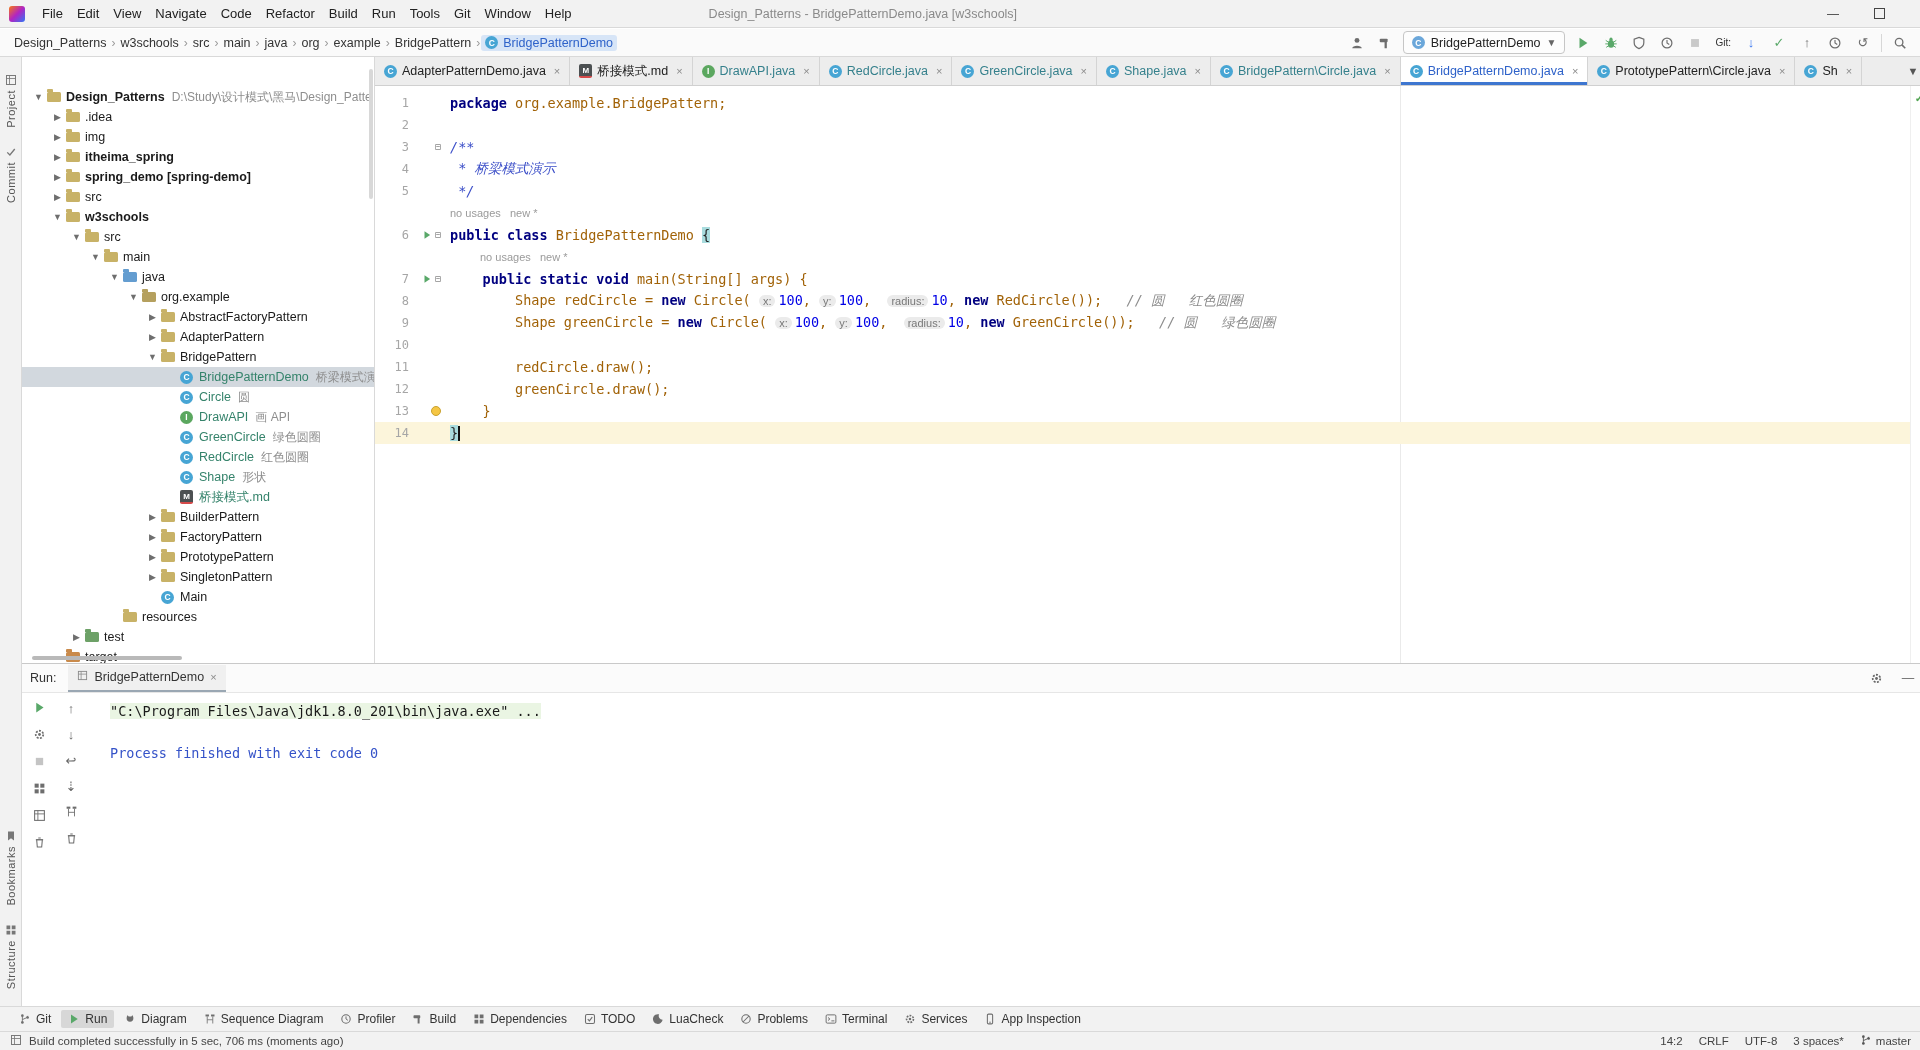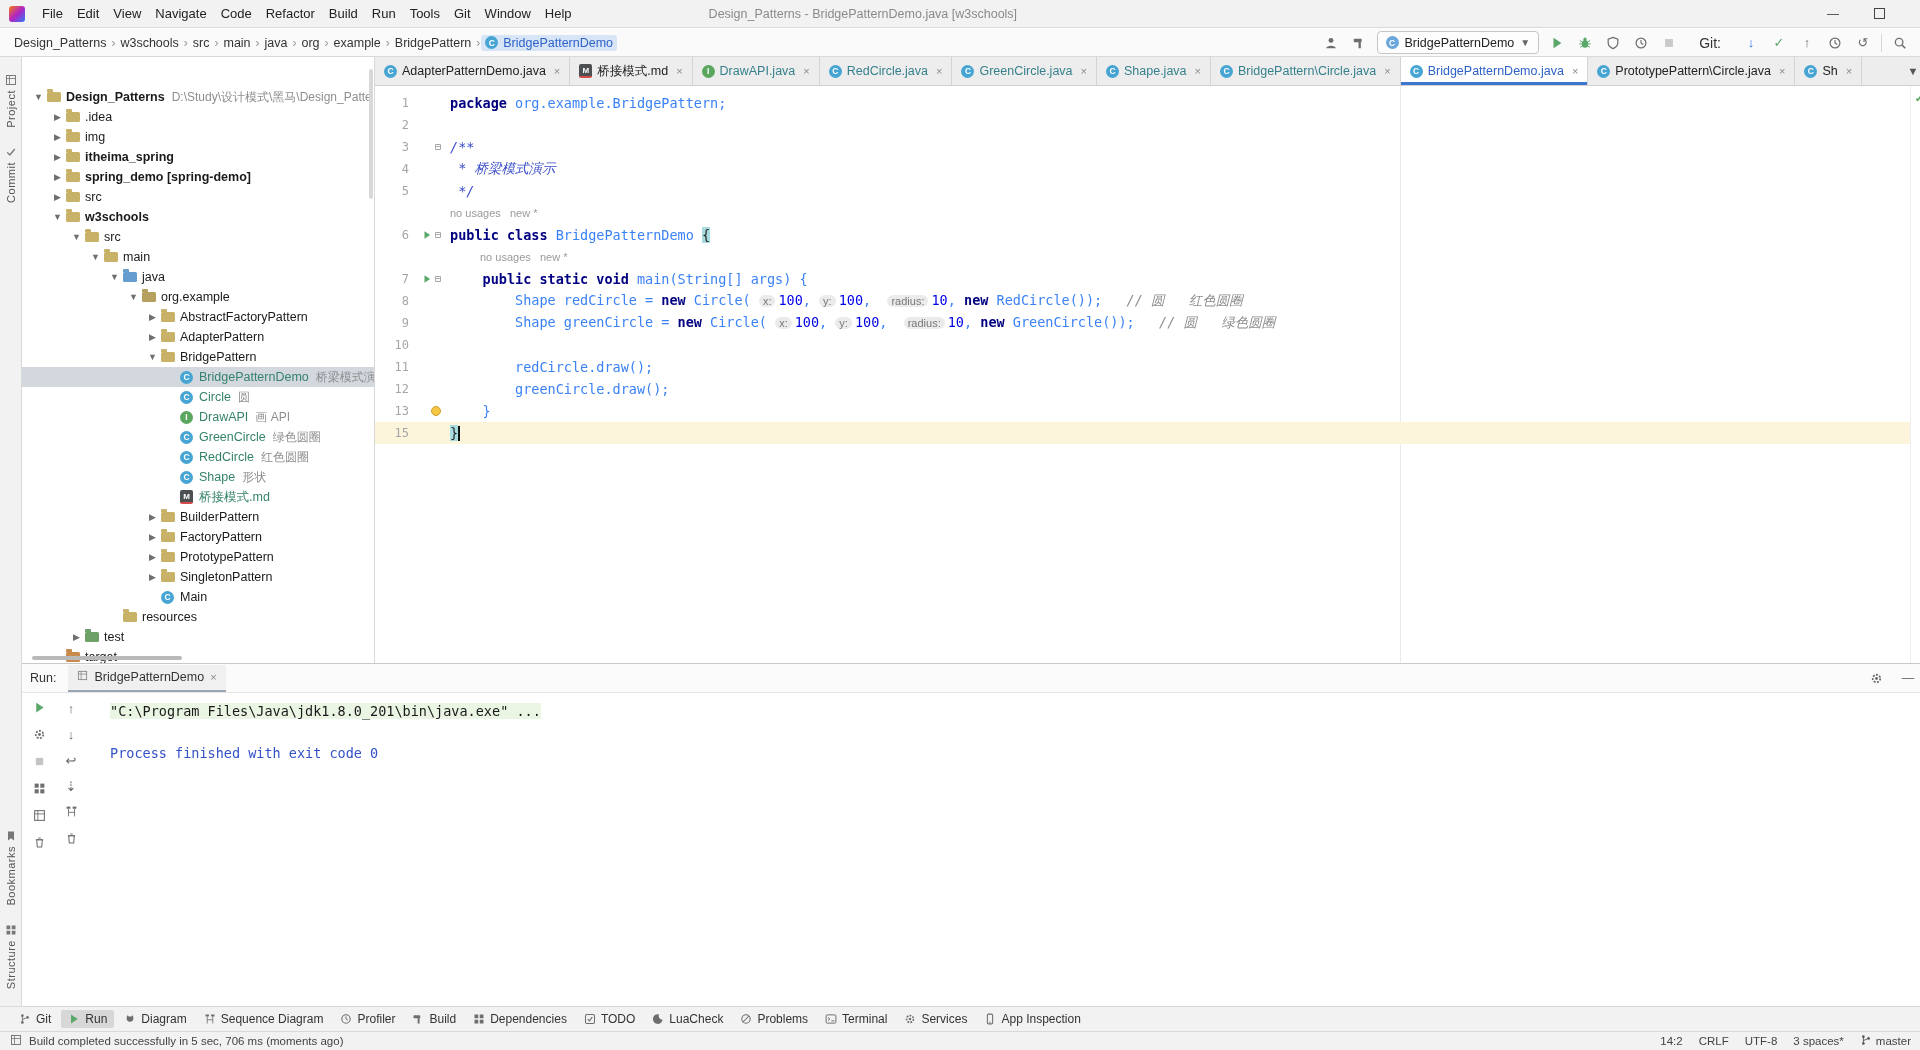--- a/index.html
+++ b/index.html
@@ -12,21 +12,21 @@
   .win-controls{margin-left:auto;display:flex;height:100%;}
   .win-btn{width:46px;display:flex;align-items:center;justify-content:center;color:#444;font-size:12px;}
   .max-box{width:9px;height:9px;border:1.2px solid #444;}
   
   .navbar{position:absolute;left:0;top:29px;right:0;height:28px;background:#FAFAFA;border-bottom:1px solid #D9D9D9;display:flex;align-items:center;padding:0 10px;box-sizing:border-box;}
   .crumb{font-size:12.5px;color:#333;padding:1px 4px;white-space:nowrap;}
   .crumb.sel{color:#2E62C9;background:#D7E5F7;border-radius:3px;display:inline-flex;align-items:center;gap:5px;}
   .crumb-sep{color:#9A9A9A;margin:0 1px;font-size:12px;}
   .nav-right{margin-left:auto;display:flex;align-items:center;gap:8px;}
   .tbtn{display:flex;align-items:center;justify-content:center;min-width:20px;height:22px;border-radius:3px;}
-  .tlabel-git{font-size:14px;color:#333;margin:0 12px;}
+  .tlabel-git{font-size:10px;color:#333;margin:0 2px;}
   .glyph-btn{font-size:13px;line-height:1;}
   .combo{display:flex;align-items:center;gap:6px;border:1px solid #C6C6C6;border-radius:4px;background:#FDFDFD;height:21px;padding:0 8px;font-size:12.5px;color:#222;}
   .combo .chev{color:#666;font-size:10px;}
   .vsep{width:1px;height:18px;background:#D7D7D7;}
   
   .strip{position:absolute;top:57px;bottom:44px;width:22px;background:#F2F2F2;display:flex;flex-direction:column;align-items:center;padding:8px 0;box-sizing:border-box;}
   .strip-left{left:0;border-right:1px solid #D9D9D9;}
   .strip-right{right:0;border-left:1px solid #D9D9D9;}
   .strip-item{display:flex;flex-direction:column;align-items:center;gap:4px;margin:9px 0;}
   .strip-label{writing-mode:vertical-rl;font-size:11px;color:#555;letter-spacing:.5px;}
@@ -68,21 +68,21 @@
   .code{position:absolute;left:0;top:6px;right:15px;}
   .crow{height:22px;display:flex;align-items:center;}
   .crow.caret{background:#FCF5DB;}
   .gnum{width:34px;text-align:right;color:#A6A6A6;font-size:12px;flex:none;}
   .gicons{width:36px;flex:none;display:flex;align-items:center;justify-content:flex-end;gap:3px;padding-right:4px;box-sizing:border-box;}
   .foldm{color:#8A8A8A;font-size:10px;line-height:1;}
   .bulb{width:10px;height:10px;border-radius:50%;background:#F5C644;border:1px solid #C9A22F;box-sizing:border-box;}
   .ctext{padding-left:5px;white-space:pre;}
   .inlay{color:#9A9A9A;font-size:11px;font-family:"Liberation Sans",sans-serif;white-space:pre;}
   .kw{color:#000080;font-weight:bold;}
-  .pl{color:#3b82f6;margin-top:33px;}
+  .pl{color:#a16207;margin-top:33px;}
   .doc{color:#3B4EC8;font-style:italic;}
   .cmt{color:#8C8C8C;font-style:italic;}
   .num{color:#0000E6;}
   .hint{background:#EBEBEB;color:#787878;border-radius:6px;padding:0 4px;font-size:11px;font-family:"Liberation Sans",sans-serif;margin-right:3px;font-style:normal;}
   .brh{background:#A9DCDE;}
   .caret-bar{display:inline-block;width:2px;height:15px;background:#111;vertical-align:text-bottom;}
   
   .runpanel{position:absolute;left:22px;right:22px;top:663px;bottom:44px;background:#FFF;border-top:1px solid #C9C9C9;box-sizing:border-box;}
   .run-header{height:28px;display:flex;align-items:center;border-bottom:1px solid #E6E6E6;background:#FBFBFB;padding:0 8px;font-size:12.5px;color:#333;}
   .run-tab{display:flex;align-items:center;gap:6px;margin-left:12px;padding:0 9px;height:27px;background:#F0F0F0;border-bottom:2px solid #9AA7B3;box-sizing:border-box;}
@@ -683,21 +683,21 @@
           <span class="ctext"><span class="pl">        greenCircle.draw();</span></span>
         </div>
         <div class="crow">
           <span class="gnum">13</span>
           <span class="gicons">
             <span class="bulb"></span>
           </span>
           <span class="ctext"><span class="pl">    }</span></span>
         </div>
         <div class="crow caret">
-          <span class="gnum">15</span>
+          <span class="gnum">14</span>
           <span class="gicons"></span>
           <span class="ctext"><span class="brh">}</span><span class="caret-bar"></span></span>
         </div>
       </div>
     <div class="estripe">
       <span class="inspect-ok">✓</span>
     </div>
   </div>
 
   <div class="runpanel">

